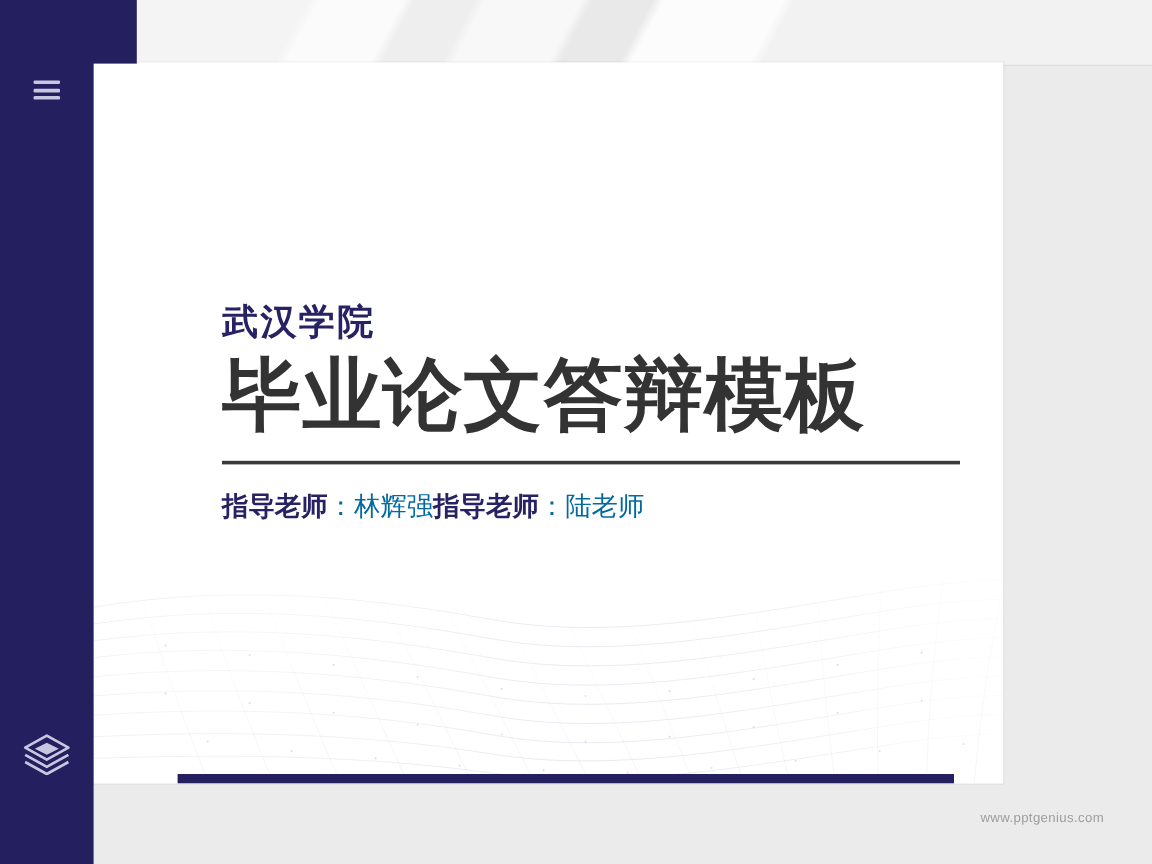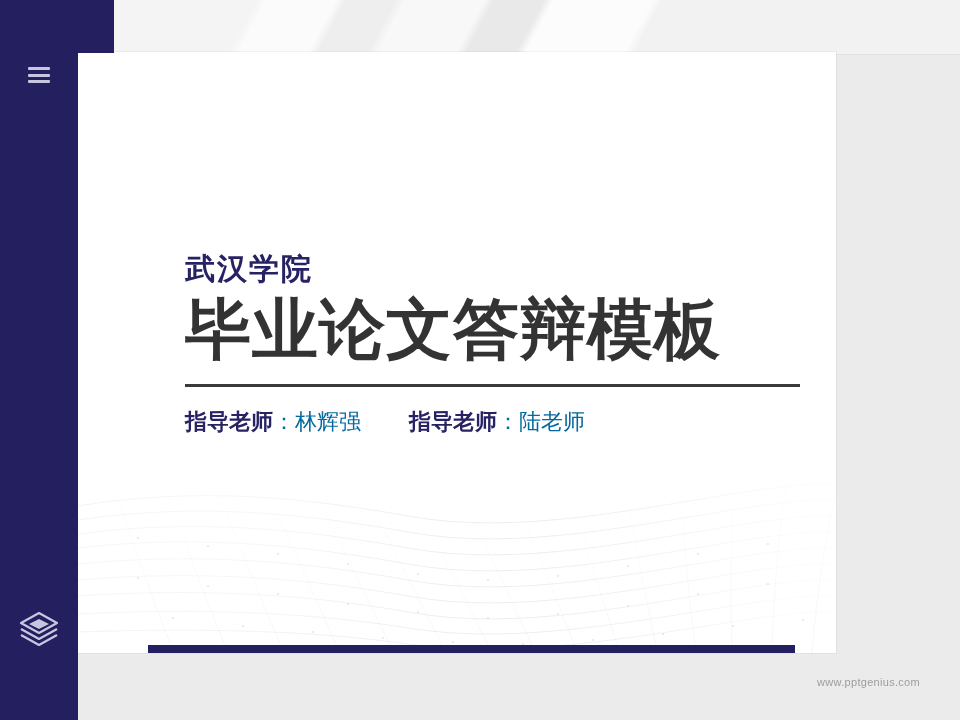--- a/index.html
+++ b/index.html
@@ -134,21 +134,21 @@
     height: 3px;
     background: #3a3a3a;
   }
   #meta-row {
     margin-top: 22px;
     font-size: 22px;
     line-height: 1.2;
     white-space: nowrap;
   }
   .meta-item { display: inline-block; }
-  .meta-item + .meta-item { margin-left: 48px; }
+  .meta-item + .meta-item { }
   .meta-label {
     font-weight: bold;
     color: #272263;
   }
   .meta-value {
     color: #0369a1;
     font-weight: normal;
   }
 
   

